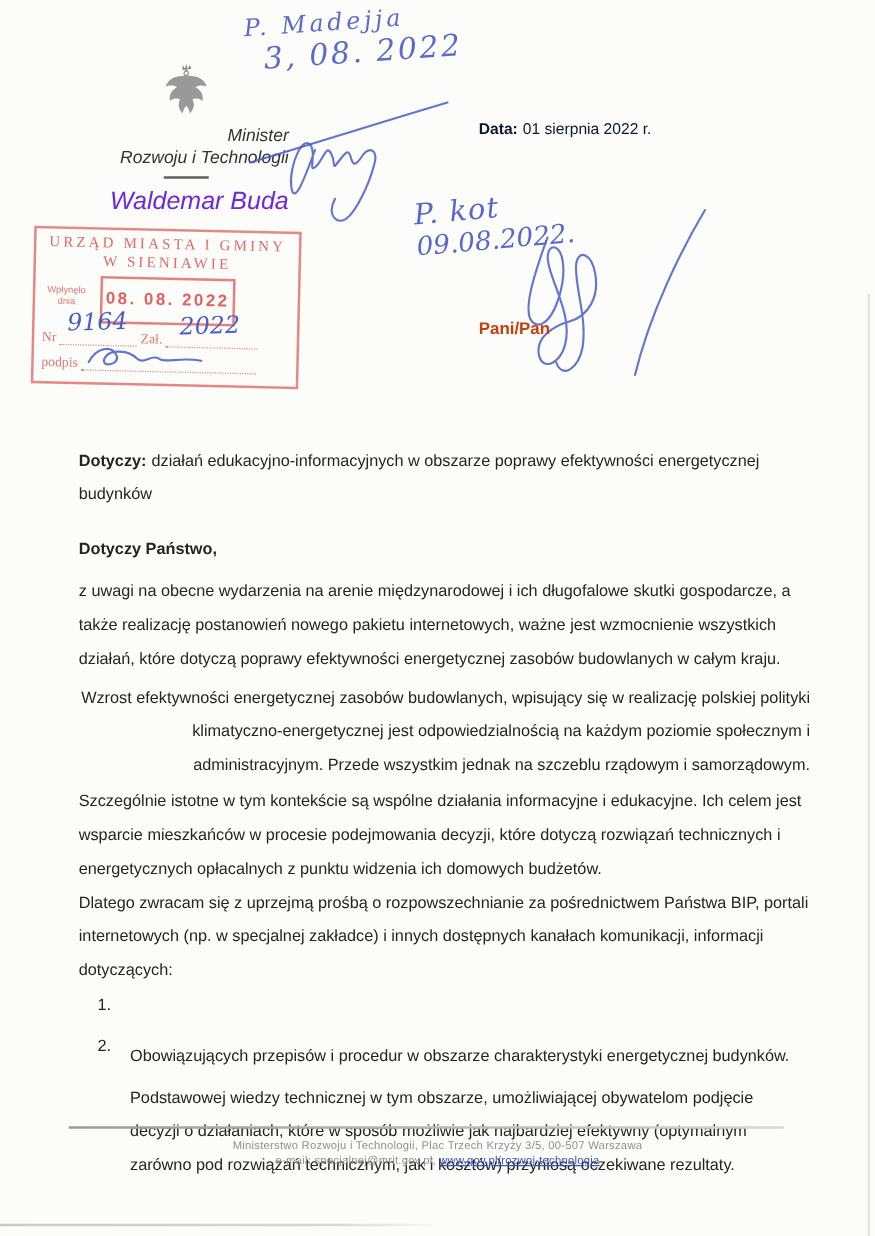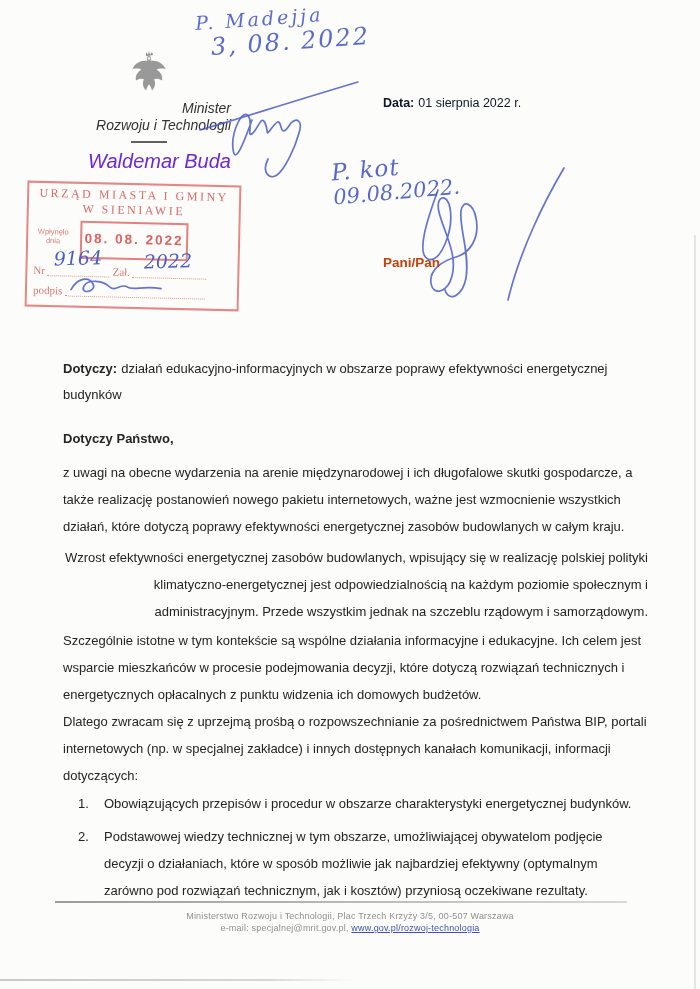--- a/index.html
+++ b/index.html
@@ -54,21 +54,21 @@
   .bodytext{left:63px;width:585px;font-size:13px;line-height:27px;color:#242424;}
   .subject{top:356px;line-height:26px;}
   .subject b{margin-right:4px;}
   .salutation{top:425px;font-weight:bold;}
   .p1{top:459px;}
   .p2{top:544px;text-align:right;}
   .p3{top:627px;}
   .p4{top:708px;}
   .li{left:78px;width:555px;font-size:13px;line-height:27px;color:#242424;}
   .li .num{position:absolute;left:0;top:0;}
-  .li .txt{display:block;margin-left:26px;}
+  .li .txt{display:block;margin-left:26px;margin-top:41px;}
   .li1{top:790px;}
   .li2{top:823px;width:552px;}
   .li2 .txt{width:500px;}
 
   
   .footer-rule{left:55px;top:901px;width:572px;height:2px;background:linear-gradient(90deg,#9c9c96,#b5b5af 45%,#d9d9d3);}
   .footer-line{left:0;width:700px;text-align:center;font-size:9px;color:#8f8f8d;letter-spacing:.2px;}
   .f1{top:911px;}
   .f2{top:923px;}
   .footer-link{color:#3a52b8;text-decoration:underline;}

